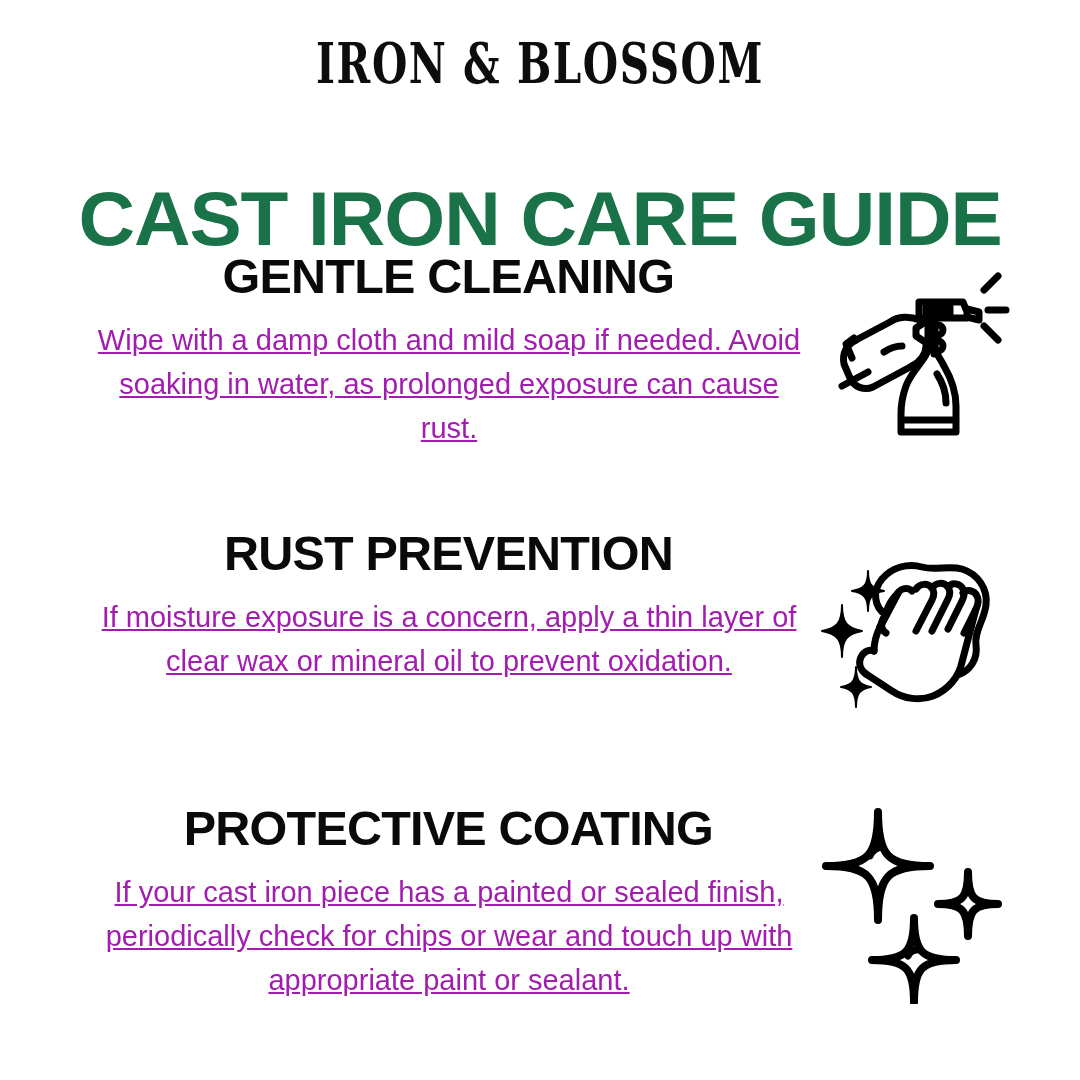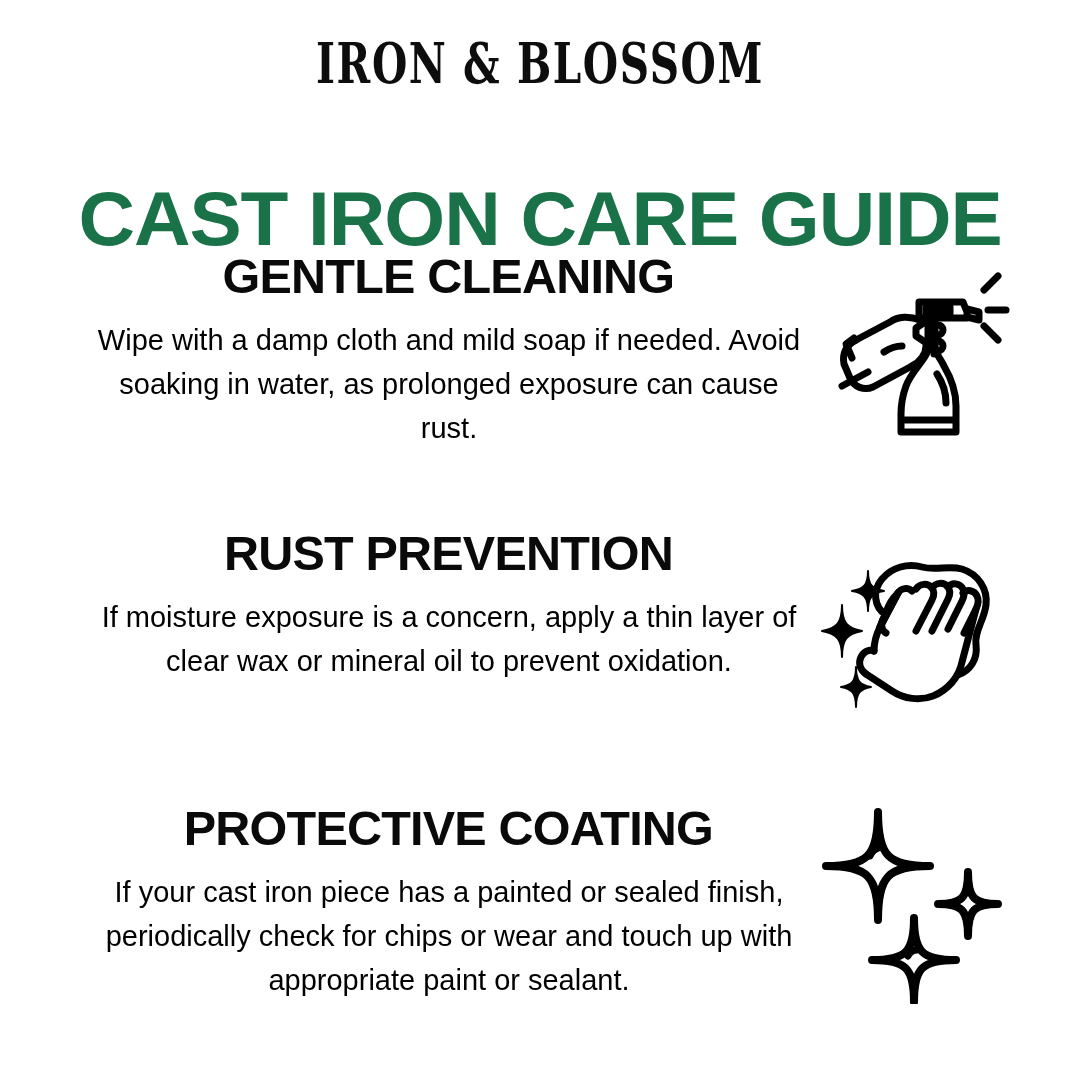--- a/index.html
+++ b/index.html
@@ -85,23 +85,24 @@
     margin: 0 0 14px 0;
     transform: scaleX(0.99);
     transform-origin: 0 50%;
     white-space: nowrap;
   }
   .section-body {
     font-family: "Liberation Sans", sans-serif;
     font-weight: 400;
     font-size: 29px;
     line-height: 44px;
-    color: #000000;
+    color: #a21caf;
     margin: 0;
     max-width: 706px;
+    text-decoration: underline;
   }
 
   .section-icon {
     flex: 0 0 200px;
     width: 200px;
     height: 200px;
     margin-left: 8px;
     display: flex;
     align-items: flex-start;
     justify-content: center;

